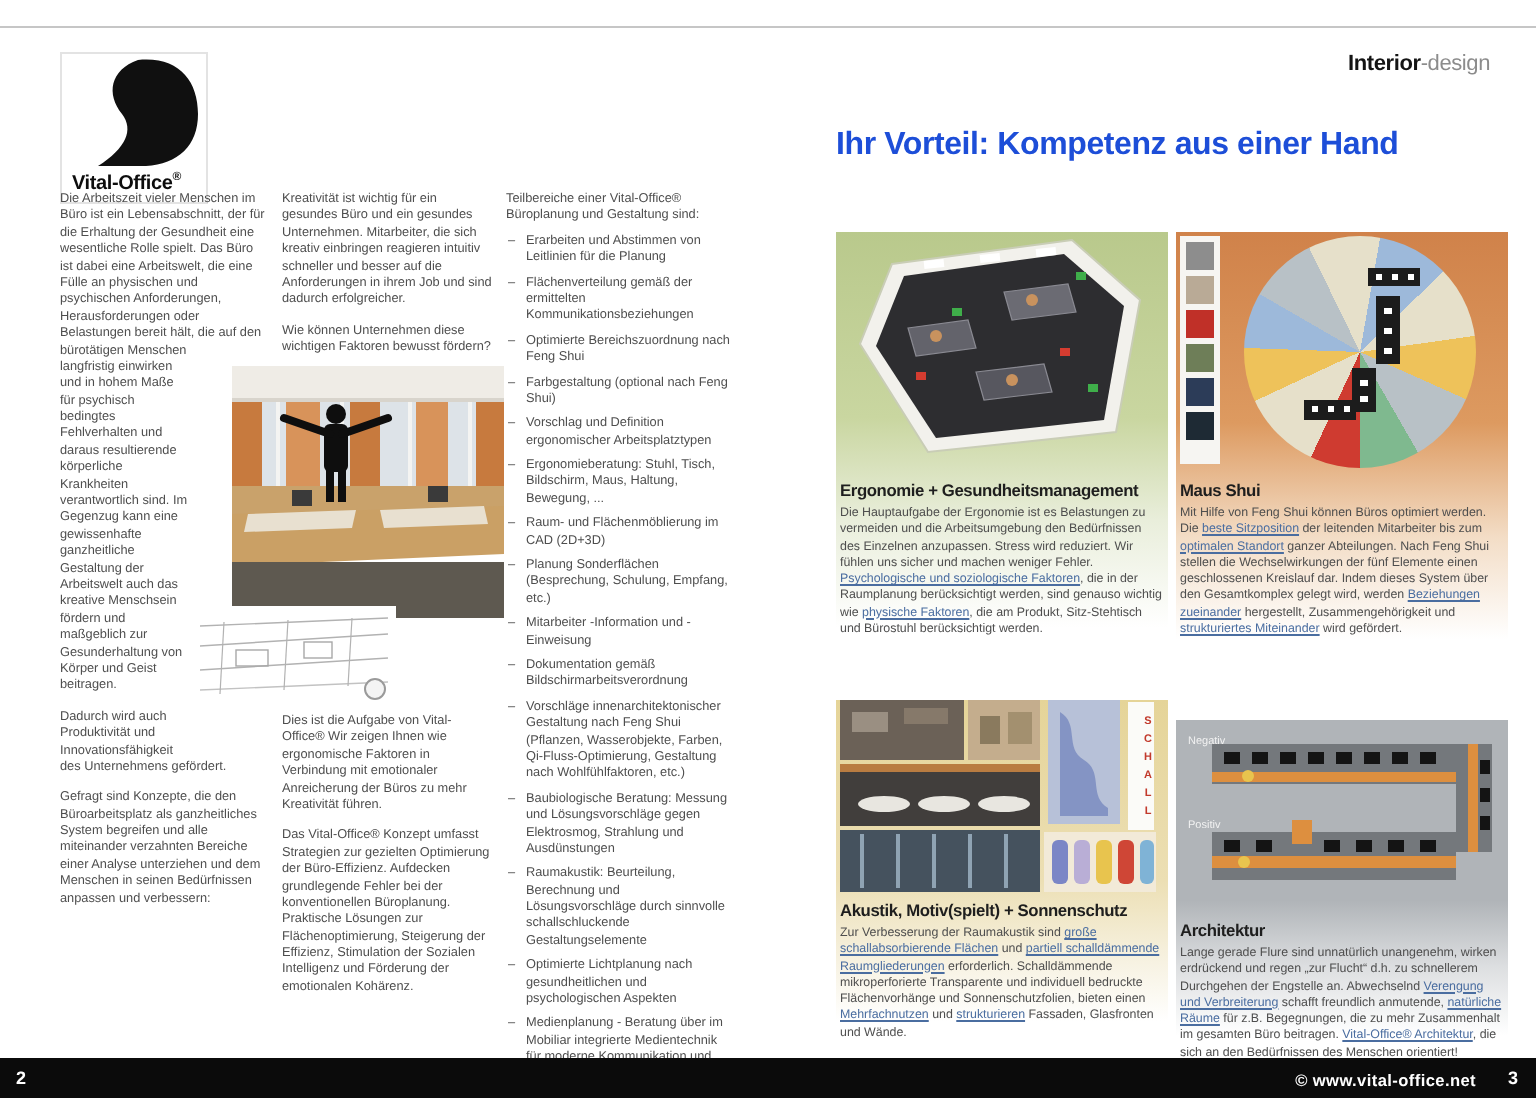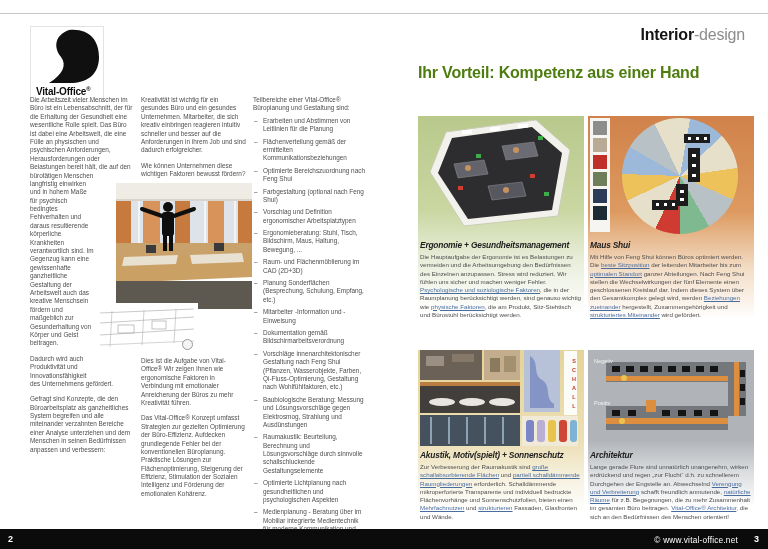--- a/index.html
+++ b/index.html
@@ -28,40 +28,40 @@
   .col3 li::before{content:"–";position:absolute;left:1px;top:0;color:#4e4e4e;}
 
   
   .figure{position:absolute;left:96px;top:183px;width:156px;height:168px;z-index:3;}
   .photo{position:absolute;left:20px;top:0;width:136px;height:126px;overflow:hidden;}
   .sketch{position:absolute;left:0;top:120px;width:102px;height:48px;background:#fff;}
   .stamp{position:absolute;left:86px;top:156px;width:9px;height:9px;border:1px solid #9a9a9a;
          border-radius:50%;background:#f4f4f4;}
 
   
-  .section-header{position:absolute;right:23px;top:26px;font-size:16px;letter-spacing:-0.2px;}
+  .section-header{position:absolute;right:23px;top:26px;font-size:11px;letter-spacing:-0.2px;}
   .section-header .strong{font-weight:bold;color:#141414;}
   .section-header .light{color:#8c8c8c;}
-  .page-title{position:absolute;left:418px;top:64px;font-size:16px;font-weight:bold;color:#4d7c0f;
+  .page-title{position:absolute;left:418px;top:64px;font-size:16px;font-weight:bold;color:#1d4ed8;
               letter-spacing:-0.2px;}
 
   .panel{position:absolute;width:166px;}
   .panel-img{position:relative;width:166px;}
   .caption{font-weight:bold;font-size:8.4px;color:#1e1e1e;letter-spacing:-0.2px;margin:4px 0 0 2px;
-           white-space:nowrap;font-style:italic;}
+           white-space:nowrap;}
   .panel-text{font-size:6.2px;line-height:1.33;color:#4e4e4e;padding:3px 3px 0 2px;}
   .link{color:#4a6da0;text-decoration:underline;}
 
   .panel-ergo{left:418px;top:116px;height:206px;
       background:linear-gradient(180deg,#b9c98c 0%,#c9d6a0 45%,#e9eedb 70%,#ffffff 96%);}
   .panel-feng{left:588px;top:116px;height:212px;
       background:linear-gradient(180deg,#d0824a 0%,#dd9a60 45%,#f3ddc6 72%,#ffffff 96%);}
   .panel-akus{left:418px;top:350px;height:164px;
       background:linear-gradient(180deg,#e5d498 0%,#ecdfb4 55%,#f7f2e2 80%,#ffffff 98%);}
-  .panel-arch{left:588px;top:350px;height:164px;
+  .panel-arch{left:588px;top:360px;height:164px;
       background:linear-gradient(180deg,#b0b4b8 0%,#b0b4b8 55%,#dcdee0 75%,#ffffff 96%);}
   .panel-img.h120{height:120px;}
   .panel-img.h96{height:96px;}
 
   .icon-strip{position:absolute;left:2px;top:2px;width:20px;height:114px;background:#f6f5f2;}
   .icon-strip .ic{width:14px;height:14px;margin:3px auto;}
   .fs-circle{position:absolute;left:34px;top:2px;width:116px;height:116px;border-radius:50%;
       background:conic-gradient(from 10deg,#9db9da 0 36deg,#e6e0ca 36deg 72deg,#eec25a 72deg 104deg,
       #b8c1c6 104deg 140deg,#7fb98f 140deg 170deg,#cf3b30 170deg 195deg,#e6e0ca 195deg 235deg,
       #eec25a 235deg 262deg,#9db9da 262deg 290deg,#b8c1c6 290deg 324deg,#e6e0ca 324deg 360deg);}
@@ -70,21 +70,21 @@
   .schall{position:absolute;left:146px;top:1px;width:13px;height:64px;background:#fbfbf8;
       writing-mode:vertical-rl;text-orientation:upright;font-size:5.5px;font-weight:bold;
       color:#c23a2c;letter-spacing:3px;text-align:center;padding-top:3px;box-sizing:border-box;}
   .plan-label{position:absolute;font-size:5.5px;color:#f2f2f2;}
   .lbl-neg{left:6px;top:8px;} .lbl-pos{left:6px;top:50px;}
 
   
   .footer{position:absolute;left:0;top:529px;width:768px;height:20px;background:#0b0b0b;color:#fff;}
   .pg-left{position:absolute;left:8px;top:5px;font-size:9px;font-weight:bold;}
   .pg-right{position:absolute;right:9px;top:5px;font-size:9px;font-weight:bold;}
-  .copyright{position:absolute;right:30px;top:6px;font-size:8.3px;font-weight:normal;letter-spacing:0.2px;}
+  .copyright{position:absolute;right:30px;top:6px;font-size:8.3px;font-weight:bold;letter-spacing:0.2px;}
 </style>
 </head>
 <body>
 
 <div class="spread">
   <div class="topline"></div>
 
   <div>
 
     <div class="logo">

